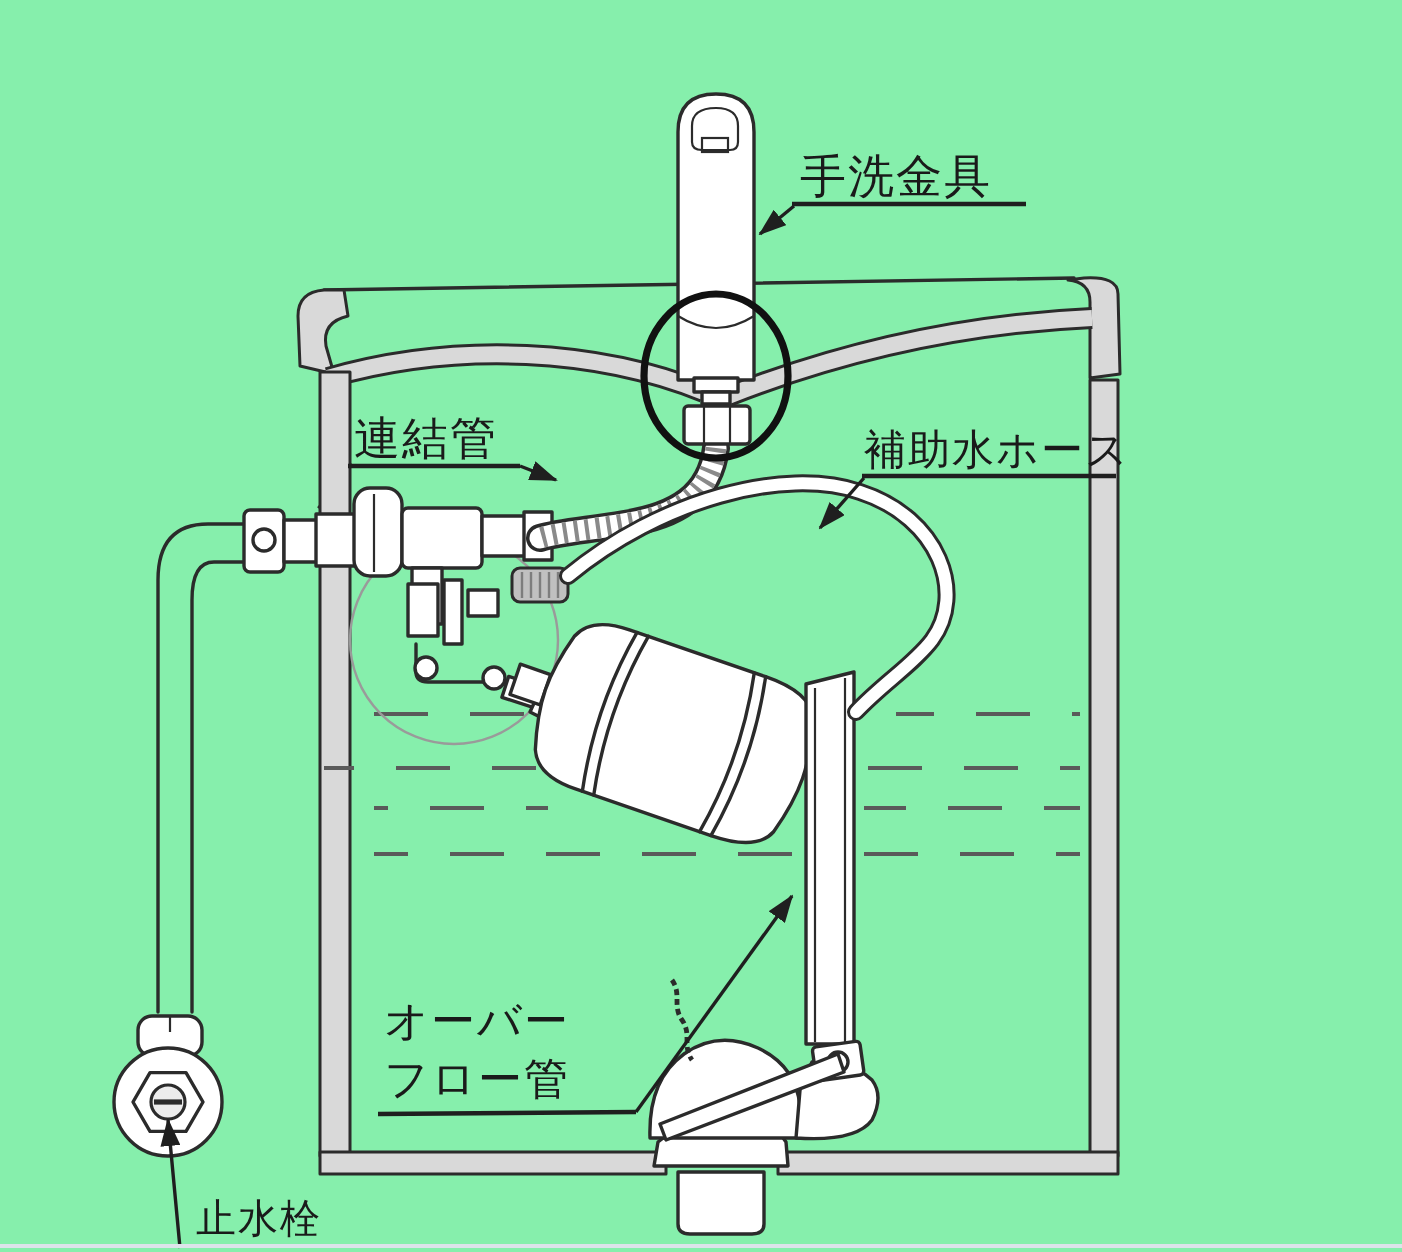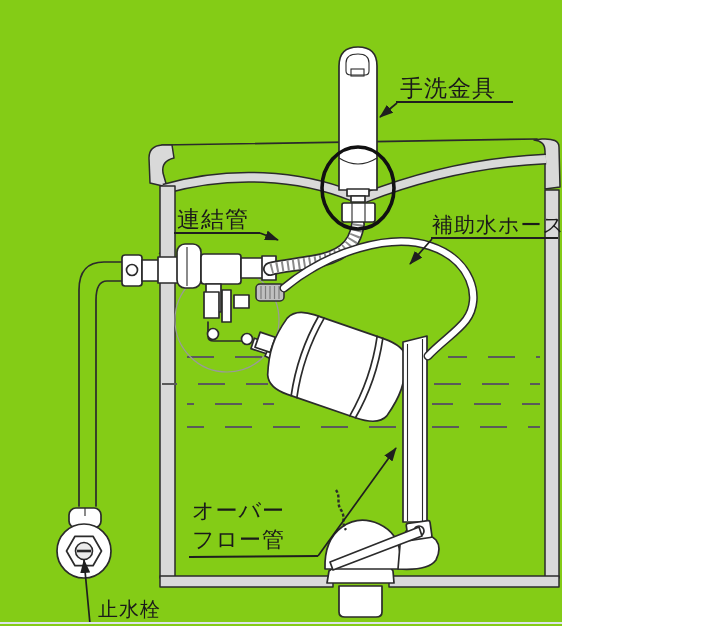--- a/index.html
+++ b/index.html
@@ -1,16 +1,16 @@
 <!DOCTYPE html>
 <html><head>
 <meta charset="utf-8">
 <style>
   html,body{margin:0;padding:0;background:#ffffff;}
-  .stage{position:relative;width:562px;height:626px;background:#84cc16;overflow:hidden;
+  .stage{position:relative;width:701px;height:626px;background:#86efac;overflow:hidden;
          font-family:"Liberation Sans","DejaVu Sans",sans-serif;text-align:center;}
   svg text{fill:#1a1a1a;font-weight:500;letter-spacing:1px;
            font-family:"Liberation Sans","DejaVu Sans",sans-serif;}
   .ln{stroke:#2b2b2b;stroke-width:1.7;fill:none;stroke-linecap:round;stroke-linejoin:round;}
   .thin{stroke:#2b2b2b;stroke-width:1.1;fill:none;}
   .wh{fill:#ffffff;stroke:#2b2b2b;stroke-width:1.7;stroke-linejoin:round;}
   .gy{fill:#d9d9d9;stroke:#2b2b2b;stroke-width:1.5;stroke-linejoin:round;}
   .dash{stroke:#5a5a5a;stroke-width:2.1;fill:none;}
   .leader{stroke:#1f1f1f;stroke-width:1.7;fill:none;}
   .under{stroke:#1f1f1f;stroke-width:2.2;fill:none;}

